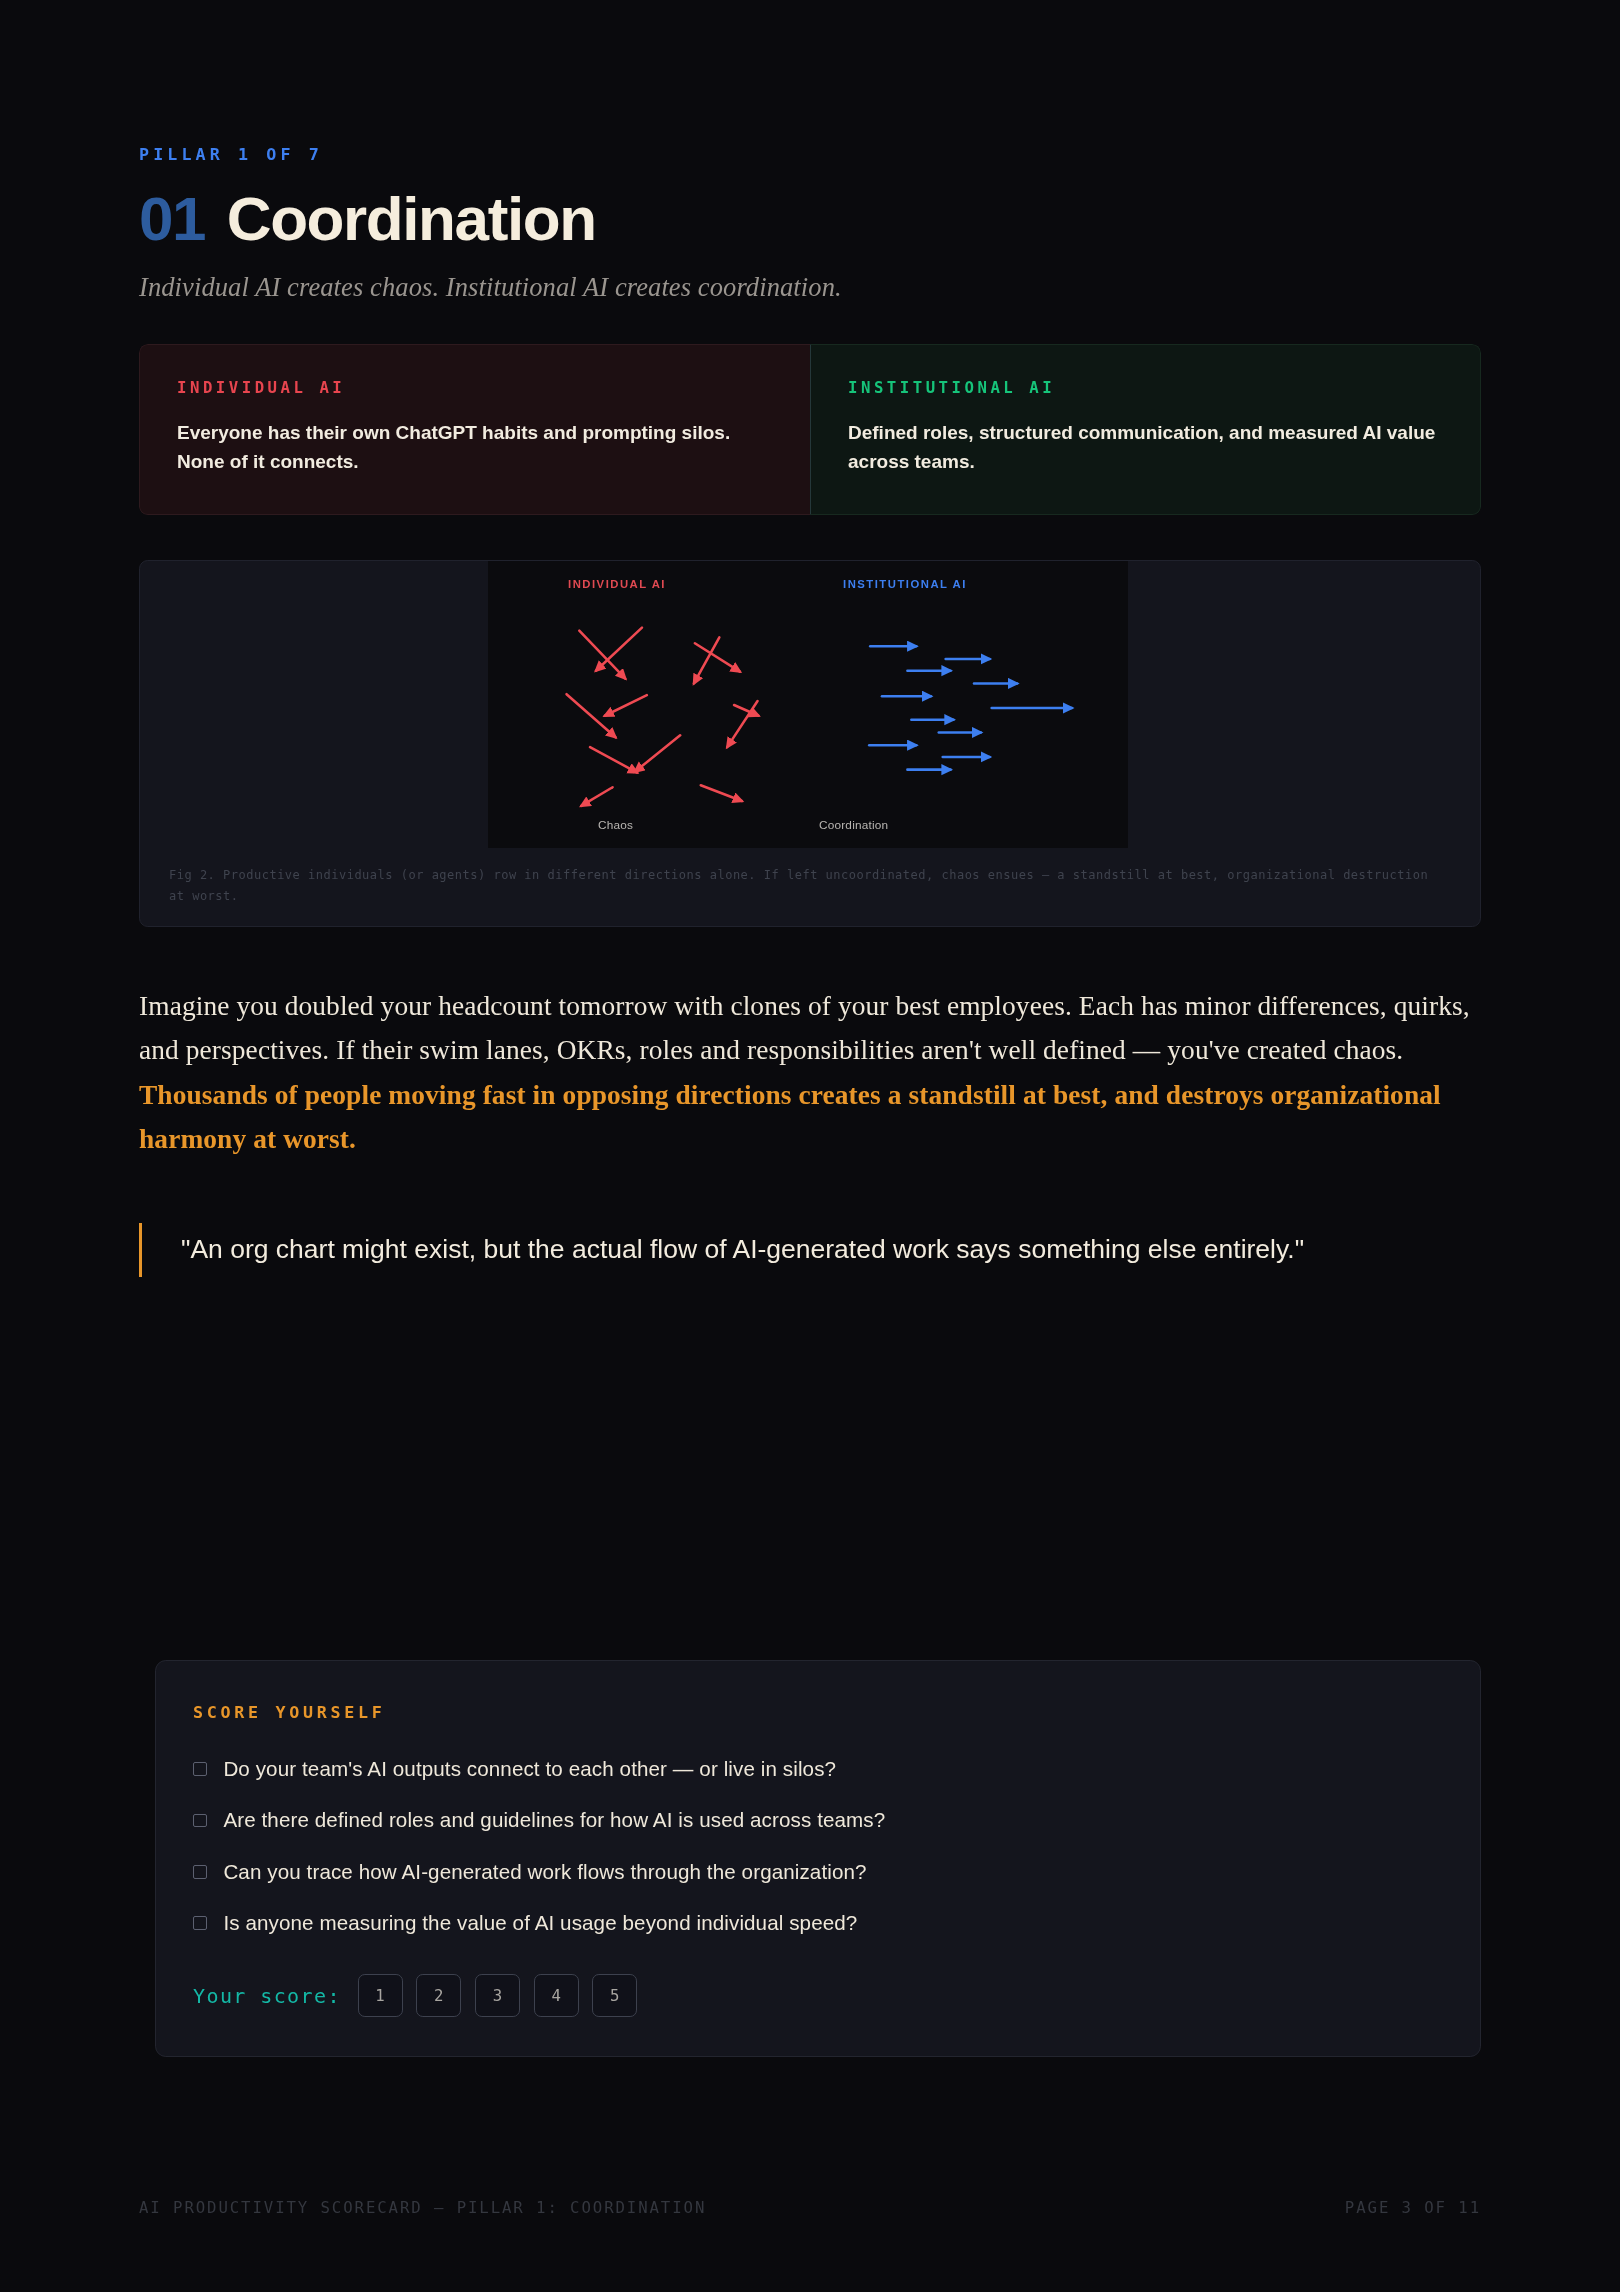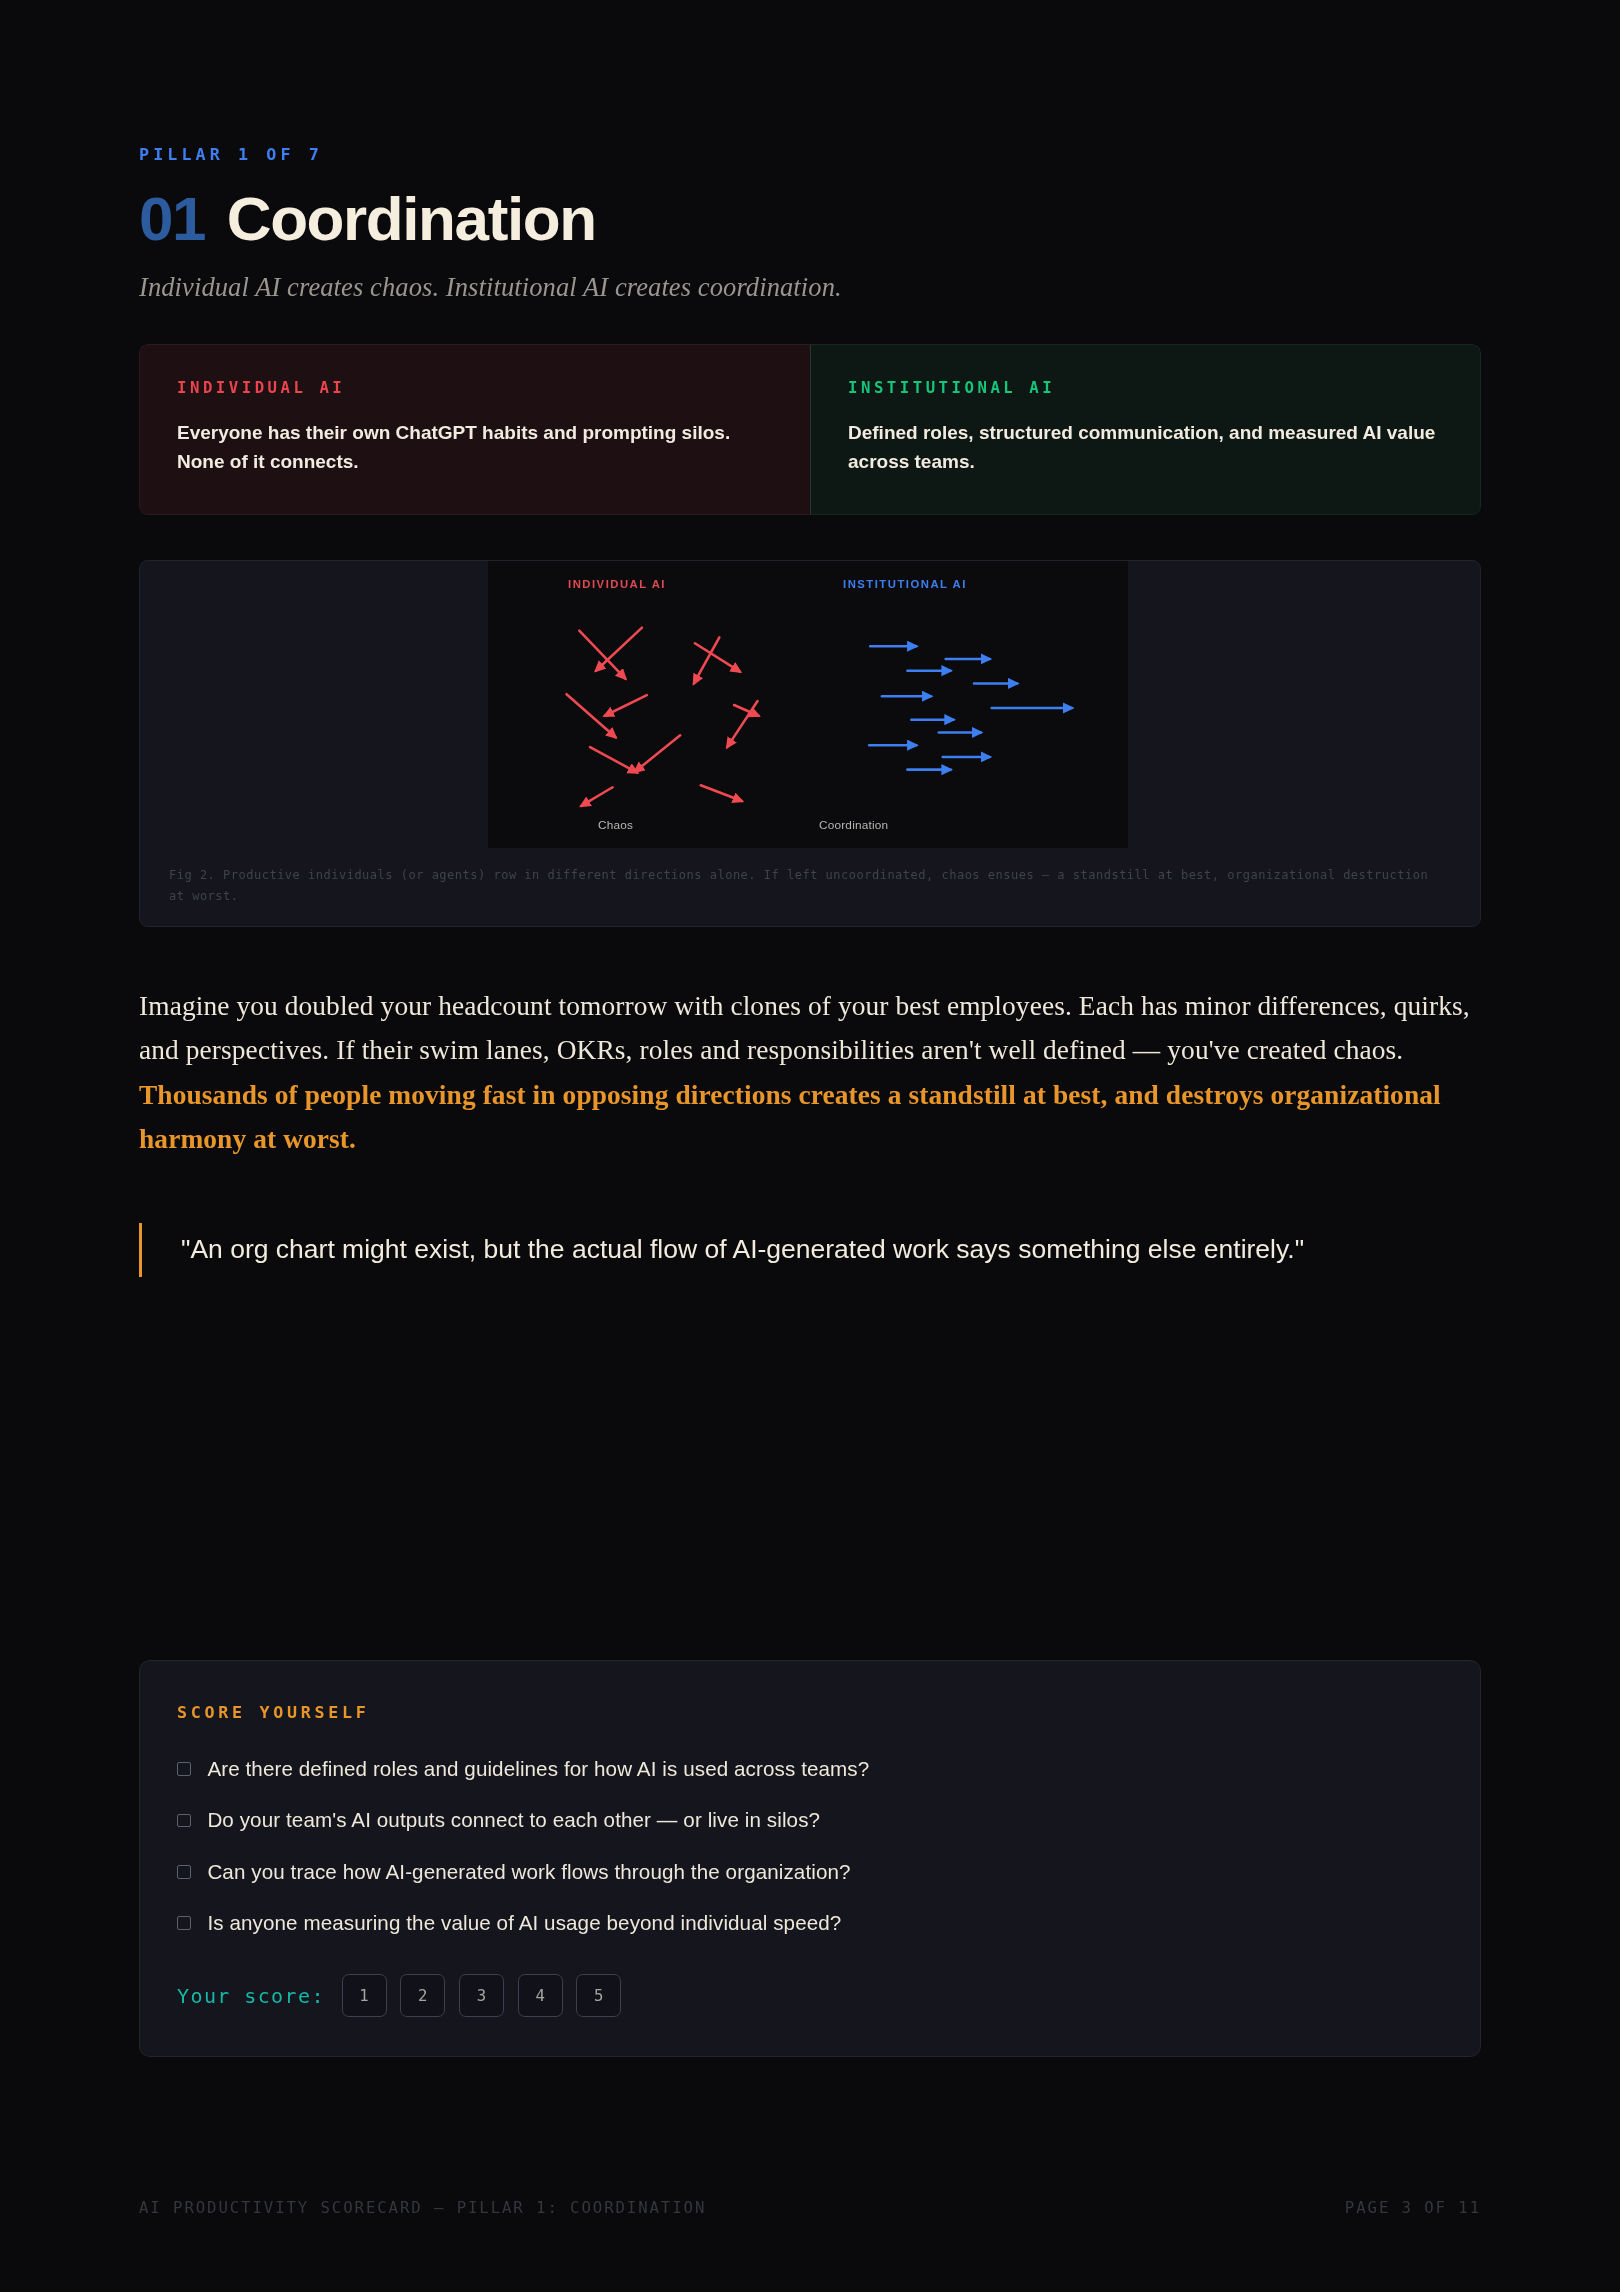--- a/index.html
+++ b/index.html
@@ -165,21 +165,21 @@
     padding: 7.8px 0 7.8px 39px;
     font-size: 26.5px;
     line-height: 1.48;
     color: #f3ecde;
     max-width: 1353px;
   }
 
   
   .scorecard {
     position: absolute;
-    left: 139px;
+    left: 155px;
     right: 139px;
     top: 1660px;
     background: #14151d;
     border: 1px solid #23252f;
     border-radius: 10.8px;
     padding: 41px 37px 39px 37px;
   }
   .sc-label {
     font-family: "DejaVu Sans Mono", monospace;
     font-size: 16.7px;
@@ -327,25 +327,25 @@
   </p>
 
   <div class="pullquote">"An org chart might exist, but the actual flow of AI-generated work says something else entirely."</div>
 
   <div class="scorecard">
     <div class="sc-label">SCORE YOURSELF</div>
 
     <div class="sc-list">
       <div class="sc-item">
         <span class="sc-box"></span>
-        <span class="sc-text">Are there defined roles and guidelines for how AI is used across teams?</span>
+        <span class="sc-text">Do your team's AI outputs connect to each other — or live in silos?</span>
       </div>
       <div class="sc-item">
         <span class="sc-box"></span>
-        <span class="sc-text">Do your team's AI outputs connect to each other — or live in silos?</span>
+        <span class="sc-text">Are there defined roles and guidelines for how AI is used across teams?</span>
       </div>
       <div class="sc-item">
         <span class="sc-box"></span>
         <span class="sc-text">Can you trace how AI-generated work flows through the organization?</span>
       </div>
       <div class="sc-item">
         <span class="sc-box"></span>
         <span class="sc-text">Is anyone measuring the value of AI usage beyond individual speed?</span>
       </div>
     </div>

